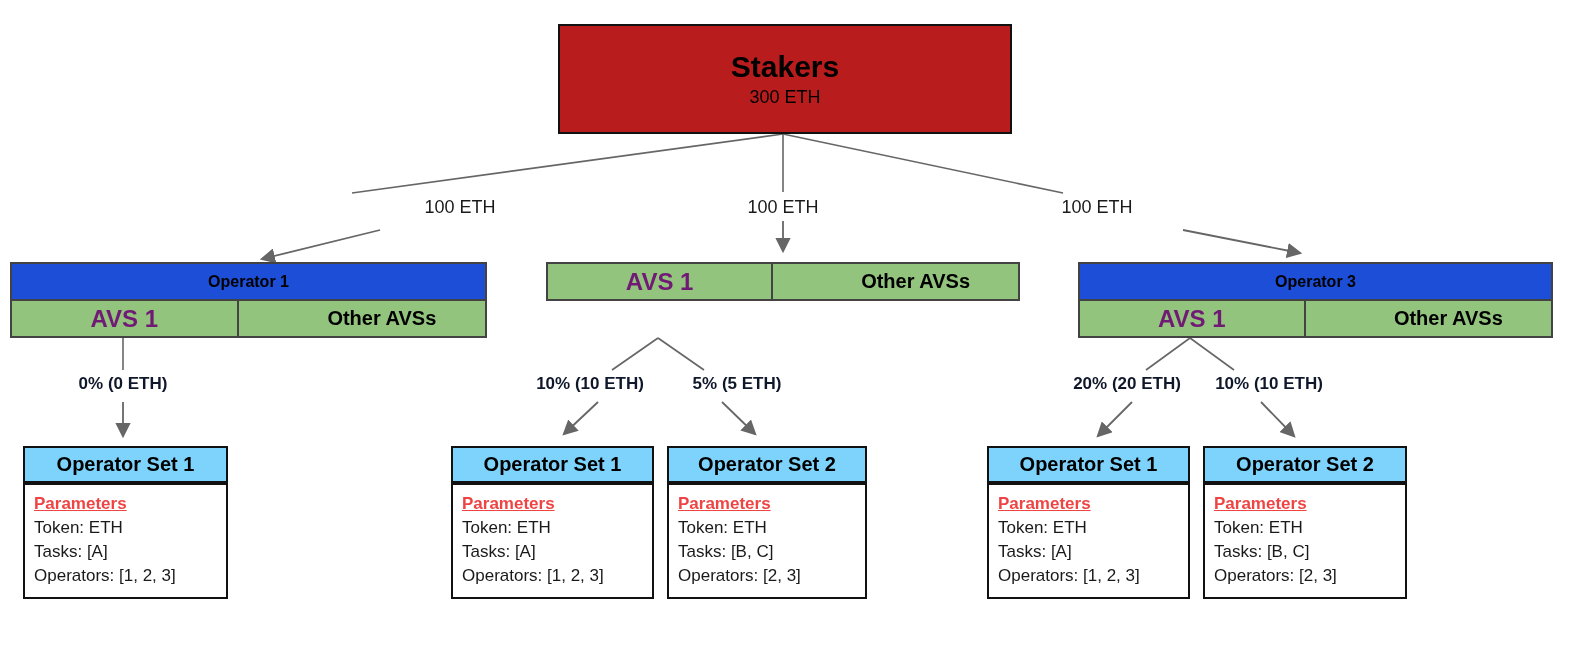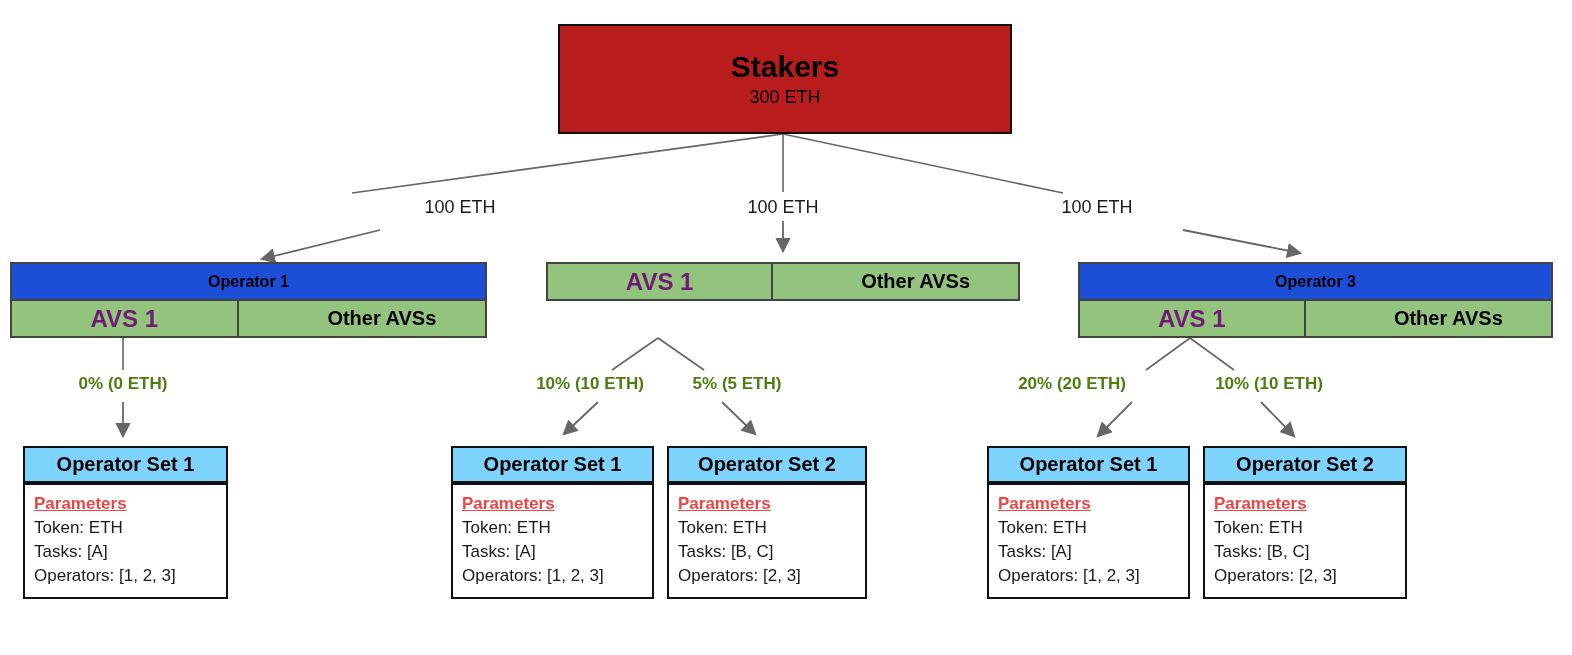--- a/index.html
+++ b/index.html
@@ -16,21 +16,21 @@
   }
   .stakers-title{font-size:30px;font-weight:bold;color:#000000;line-height:1.15;}
   .stakers-sub{font-size:18px;color:#000000;margin-top:2px;}
   
   .eth-label{
     position:absolute;transform:translateX(-50%);top:197px;
     font-size:18px;color:#1a1a1a;white-space:nowrap;
   }
   .pct-label{
     position:absolute;transform:translateX(-50%);top:374px;
-    font-size:17px;font-weight:bold;color:#4d7c0f;white-space:nowrap;
+    font-size:17px;font-weight:bold;color:#0f172a;white-space:nowrap;
   }
   
   .optable{
     position:absolute;top:262px;border:2px solid #434343;background:#ffffff;
   }
   .op-header{
     height:35px;background:#1d4ed8;border-bottom:2px solid #434343;
     display:flex;align-items:center;justify-content:center;
     font-size:16px;font-weight:bold;color:#000000;
   }
@@ -119,21 +119,21 @@
     <div class="op-header">Operator 3</div>
     <div class="op-avsrow">
       <div class="op-avs1">AVS 1</div>
       <div class="op-avsother">Other AVSs</div>
     </div>
   </div>
 
   <div class="pct-label" style="left:123px;">0% (0 ETH)</div>
   <div class="pct-label" style="left:590px;">10% (10 ETH)</div>
   <div class="pct-label" style="left:737px;">5% (5 ETH)</div>
-  <div class="pct-label" style="left:1072px;">20% (20 ETH)</div>
+  <div class="pct-label" style="left:1127px;">20% (20 ETH)</div>
   <div class="pct-label" style="left:1269px;">10% (10 ETH)</div>
 
   <div class="opset" style="left:23px;width:205px;">
     <div class="opset-header">Operator Set 1</div>
     <div class="opset-body">
       <div class="params">Parameters</div>
       <div>Token: ETH</div>
       <div>Tasks: [A]</div>
       <div>Operators: [1, 2, 3]</div>
     </div>

